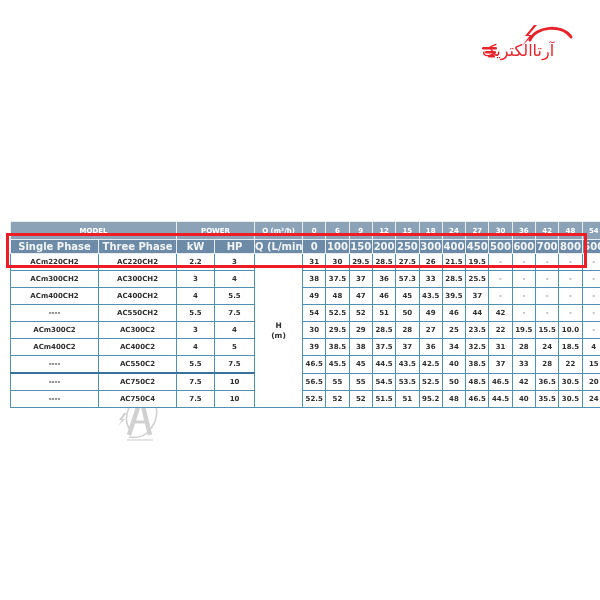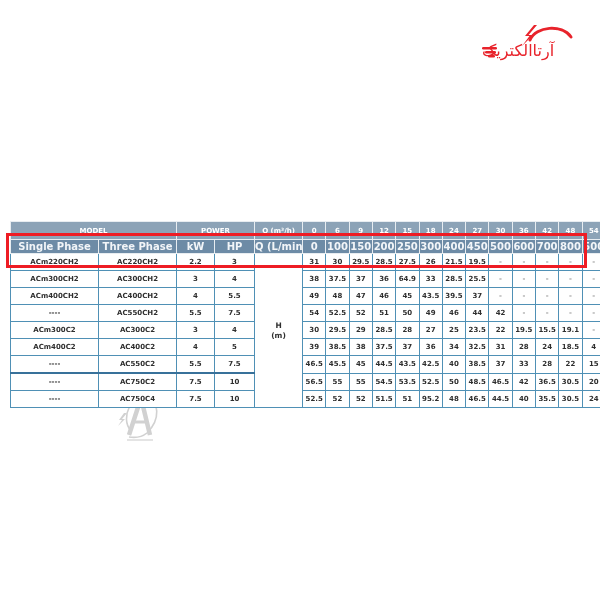--- a/index.html
+++ b/index.html
@@ -170,21 +170,21 @@
       </tr>
       <tr>
         <td class="left-col">ACm300CH2</td>
         <td class="left-col">AC300CH2</td>
         <td class="left-col">3</td>
         <td class="left-col">4</td>
         <td>38</td>
         <td>37.5</td>
         <td>37</td>
         <td>36</td>
-        <td>64.9</td>
+        <td>57.3</td>
         <td>33</td>
         <td>28.5</td>
         <td>25.5</td>
         <td class="dash">-</td>
         <td class="dash">-</td>
         <td class="dash">-</td>
         <td class="dash">-</td>
         <td class="dash">-</td>
       </tr>
       <tr>
@@ -234,21 +234,21 @@
         <td>29.5</td>
         <td>29</td>
         <td>28.5</td>
         <td>28</td>
         <td>27</td>
         <td>25</td>
         <td>23.5</td>
         <td>22</td>
         <td>19.5</td>
         <td>15.5</td>
-        <td>19.1</td>
+        <td>10.0</td>
         <td class="dash">-</td>
       </tr>
       <tr>
         <td class="left-col">ACm400C2</td>
         <td class="left-col">AC400C2</td>
         <td class="left-col">4</td>
         <td class="left-col">5</td>
         <td>39</td>
         <td>38.5</td>
         <td>38</td>

